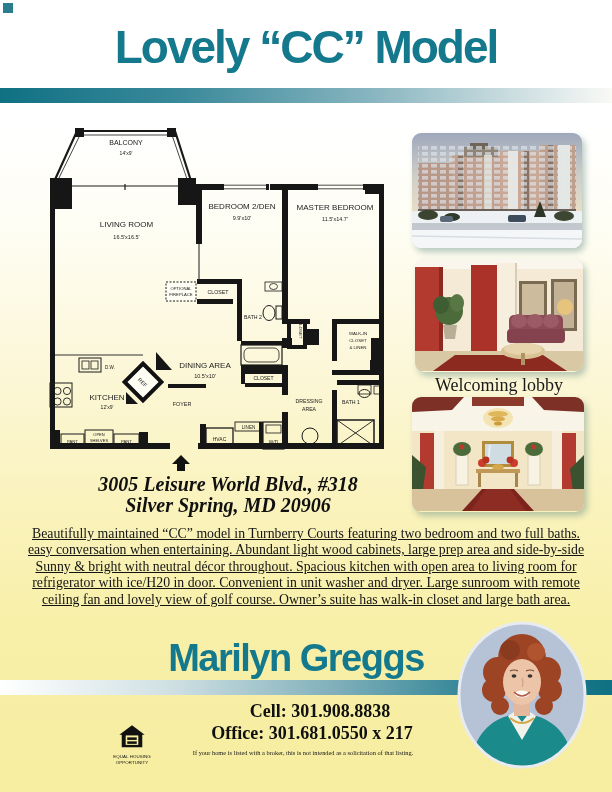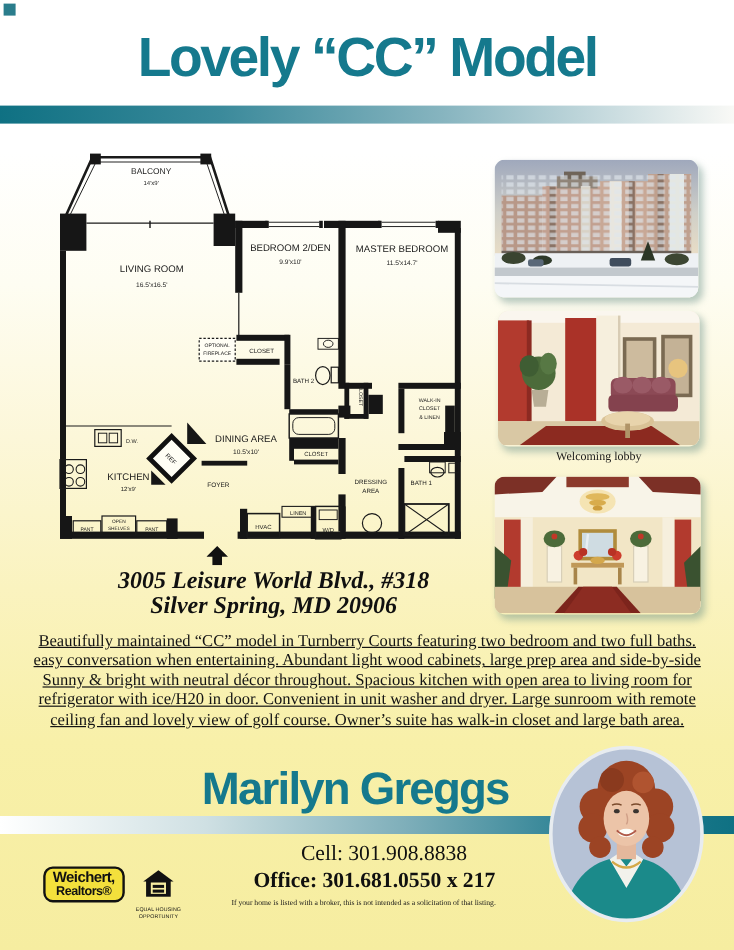--- a/index.html
+++ b/index.html
@@ -19,32 +19,32 @@
     background:linear-gradient(90deg,#ffffff 0%,#cfe0e3 28%,#7fafba 55%,#2d8294 78%,#0f7183 100%);}
   .floorplan{position:absolute;left:38px;top:112px;width:360px;height:346px;}
   .floorplan text{font-family:"Liberation Sans",sans-serif;fill:#1b1b1b;}
   .photo{position:absolute;border-radius:9px;overflow:hidden;
     box-shadow:3px 4px 6px rgba(100,140,130,.45);}
   .photo svg{display:block;}
   .photo-1{left:412px;top:133px;width:170px;height:115px;}
   .photo-2{left:415px;top:259px;width:168px;height:113px;}
   .photo-3{left:412px;top:397px;width:172px;height:115px;}
   .caption{position:absolute;left:499px;top:375px;transform:translateX(-50%);
-    font-family:"Liberation Serif",serif;font-size:10px;color:#1a1a1a;white-space:nowrap;}
+    font-family:"Liberation Serif",serif;font-size:18px;color:#1a1a1a;white-space:nowrap;}
   .entry-arrow{position:absolute;left:172px;top:455px;}
   .address{position:absolute;left:228px;top:474px;transform:translateX(-50%);
     text-align:center;font-family:"Liberation Serif",serif;font-style:italic;font-weight:bold;
     font-size:20px;line-height:21px;color:#101010;white-space:nowrap;}
   .description{position:absolute;left:306px;top:526px;transform:translateX(-50%);width:576px;
     text-align:center;font-family:"Liberation Serif",serif;font-size:13.8px;line-height:16.4px;color:#141414;text-decoration:underline;}
   .agent-name{position:absolute;left:296px;top:637px;transform:translateX(-50%);
     font-size:38px;font-weight:bold;letter-spacing:-1.5px;color:#15798d;white-space:nowrap;}
   .agent-photo{position:absolute;left:456px;top:620px;width:132px;height:150px;}
   .cell{position:absolute;left:320px;top:701px;transform:translateX(-50%);
-    font-family:"Liberation Serif",serif;font-weight:normal;font-size:18px;color:#101010;white-space:nowrap;}
+    font-family:"Liberation Serif",serif;font-weight:bold;font-size:18px;color:#101010;white-space:nowrap;}
   .office{position:absolute;left:312px;top:723px;transform:translateX(-50%);
     font-family:"Liberation Serif",serif;font-weight:bold;font-size:18px;color:#101010;white-space:nowrap;}
   .disclaimer{position:absolute;left:303px;top:749px;transform:translateX(-50%);
     font-family:"Liberation Serif",serif;font-size:6.4px;color:#181818;white-space:nowrap;}
   .weichert{position:absolute;left:36px;top:722px;background:#f3e03c;border:2.5px solid #111;
     border-radius:8px;padding:1px 6px 2px 6px;text-align:center;line-height:1.02;color:#111;}
   .weichert .w1{font-size:12.5px;font-weight:bold;letter-spacing:-.5px;}
   .weichert .w2{font-size:10.5px;font-weight:bold;letter-spacing:-.4px;}
   .eho{position:absolute;left:110px;top:724px;width:44px;text-align:center;color:#111;}
   .eho .t{font-size:4.4px;line-height:1.25;letter-spacing:.1px;}
@@ -382,24 +382,20 @@
         </g>
       </g>
       <ellipse cx="66" cy="75" rx="63" ry="72" fill="none" stroke="#e8ecf0" stroke-width="3"></ellipse>
     </svg>
   </div>
 
   <div class="cell">Cell: 301.908.8838</div>
   <div class="office">Office: 301.681.0550 x 217</div>
   <div class="disclaimer">If your home is listed with a broker, this is not intended as a solicitation of that listing.</div>
 
-  <div class="weichert">
-    <div class="w1">Weichert,</div>
-    <div class="w2">Realtors®</div>
-  </div>
 
   <div class="eho">
     <svg width="30" height="26" viewBox="0 0 38 32">
       <polygon points="3,13 19,1 35,13" fill="#111"></polygon>
       <rect x="6" y="12" width="26" height="17" fill="#111"></rect>
       <rect x="11" y="14" width="16" height="12" fill="#f6eda0"></rect>
       <rect x="13" y="16.5" width="12" height="3.2" fill="#111"></rect>
       <rect x="13" y="21.5" width="12" height="3.2" fill="#111"></rect>
     </svg>
     <div class="t">EQUAL HOUSING</div>

